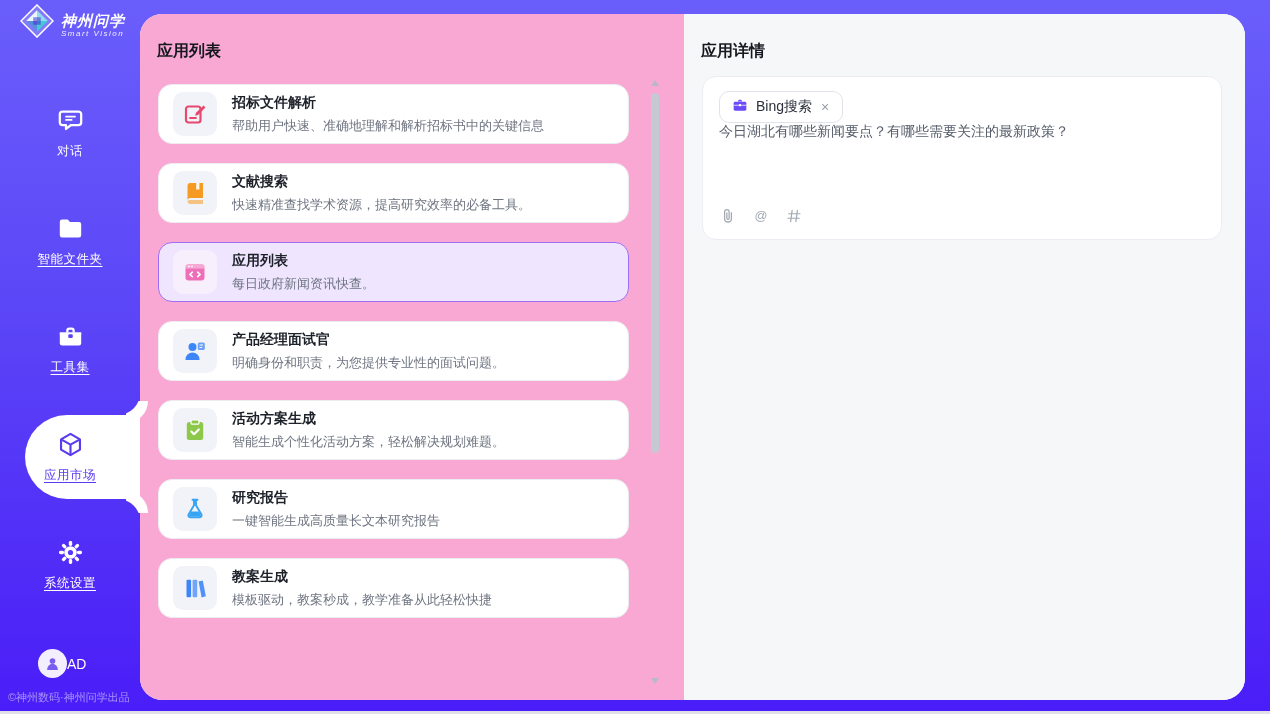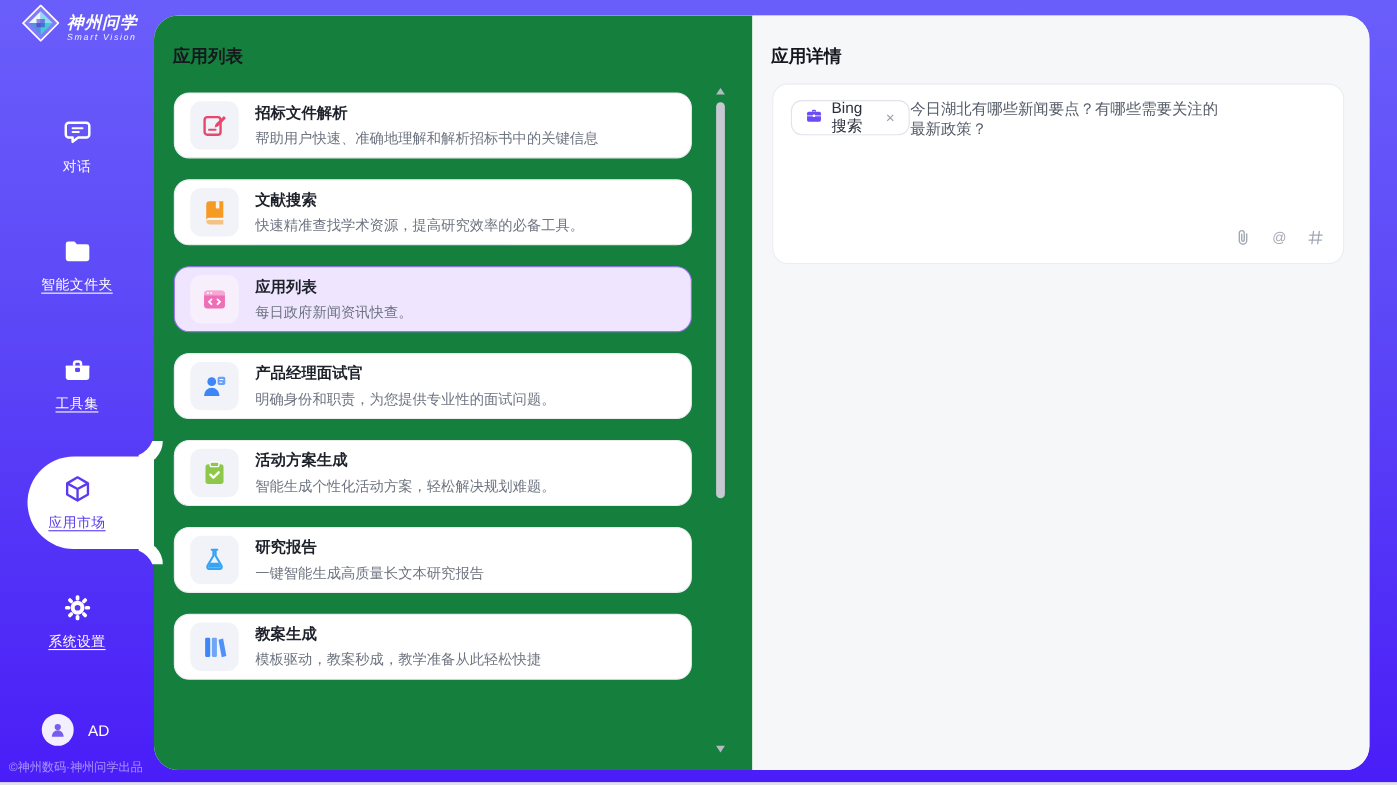--- a/index.html
+++ b/index.html
@@ -26,33 +26,33 @@
   .nav-item.u .nav-label { text-decoration:underline; text-underline-offset:3px; }
   .nav-item.active .nav-icon, .nav-item.active .nav-label { color:#5b3bf0; }
   .bubble { display:none; }
   .nav-item.active .bubble { display:block; position:absolute; left:25px; right:0; top:12px; bottom:12px;
              background:#fff; border-radius:42px 0 0 42px; z-index:1; }
   .notch { display:none; }
   .nav-item.active .notch { display:block; position:absolute; right:0; width:22px; height:22px; z-index:1; }
   .notch-top { top:-10px; border-bottom-right-radius:22px; box-shadow:8px 8px 0 0 #fff; }
   .notch-bottom { bottom:-10px; border-top-right-radius:22px; box-shadow:8px -8px 0 0 #fff; }
 
-  .user-row { position:absolute; left:38px; bottom:36px; display:flex; align-items:center; gap:13px; cursor:pointer; }
+  .user-row { position:absolute; left:38px; bottom:36px; display:flex; align-items:center; gap:0; cursor:pointer; }
   .avatar { width:29px; height:29px; border-radius:50%; background:#f3efff; display:flex;
             align-items:center; justify-content:center; color:#7a5cf0; }
   .avatar svg { width:17px; height:17px; }
   .user-initials { font-size:14px; color:#fff; }
   .copyright { position:absolute; left:8px; bottom:9px; font-size:11px; color:rgba(255,255,255,.5); white-space:nowrap; }
 
   
   .panel { position:absolute; left:140px; top:14px; right:25px; bottom:14px;
            border-radius:22px; overflow:hidden; display:flex; background:#fff; }
 
   
-  .list-col { width:544px; background:#15803d; position:relative; flex:0 0 auto; }
+  .list-col { width:544px; background:#f9a8d4; position:relative; flex:0 0 auto; }
   .col-title { font-size:16px; font-weight:bold; color:#15181f; padding:27px 0 0 17px; }
   .cards { position:absolute; top:62px; left:18px; right:55px; bottom:0; }
   .app-card { display:flex; align-items:center; gap:15px; height:60px; margin-top:8px; margin-bottom:19px;
               border:1px solid #ebecf0; border-radius:14px; padding:0 14px; background:#fff; cursor:pointer; }
   .app-card.selected { background:#efe5ff; border:1.5px solid #9d6ef5; }
   .tile { width:44px; height:44px; border-radius:10px; background:#f2f3f8; display:flex;
           align-items:center; justify-content:center; flex:0 0 auto; }
   .app-card.selected .tile { background:#f8effc; }
   .tile svg { width:24px; height:24px; }
   .app-texts { min-width:0; }
@@ -62,21 +62,21 @@
   .scrollbar { position:absolute; top:66px; bottom:16px; right:24px; width:10px; }
   .sb-arrow { position:absolute; left:1px; width:0; height:0; border-left:4px solid transparent; border-right:4px solid transparent; }
   .sb-up { top:0; border-bottom:6px solid #b7bac4; }
   .sb-down { bottom:0; border-top:6px solid #b7bac4; }
   .sb-thumb { position:absolute; top:13px; left:1px; width:8px; height:360px; border-radius:4px; background:#c6c8d2; }
 
   
   .detail-col { flex:1 1 auto; background:#f6f7f9; position:relative; display:flex; flex-direction:column; }
   .detail-body { padding:0 23px 0 18px; display:flex; flex-direction:column; }
   .query-card { margin-top:14px; background:#fff; border:1px solid #ececf2; border-radius:14px;
-                height:164px; padding:14px 16px; display:flex; flex-direction:row; }
+                height:164px; padding:14px 16px; display:flex; flex-direction:column; }
   .tag { display:inline-flex; align-items:center; gap:8px; height:32px; padding:0 12px;
          border:1px solid #e2e3ea; border-radius:10px; background:#fff; align-self:flex-start; }
   .tag svg { width:16px; height:16px; color:#6b4bf5; }
   .tag-label { font-size:14px; color:#2c303c; }
   .tag-close { font-size:14px; color:#9aa0aa; cursor:pointer; line-height:1; padding:0 1px; }
   .query-text { font-size:14px; color:#555c68; }
   .input-icons { margin-top:auto; display:flex; align-items:center; gap:15px; color:#a3a9b3; }
   .input-icon { width:18px; height:18px; cursor:pointer; }
   .input-icon svg { width:100%; height:100%; display:block; }
   .run-row { display:flex; justify-content:flex-end; margin-top:25px; }

